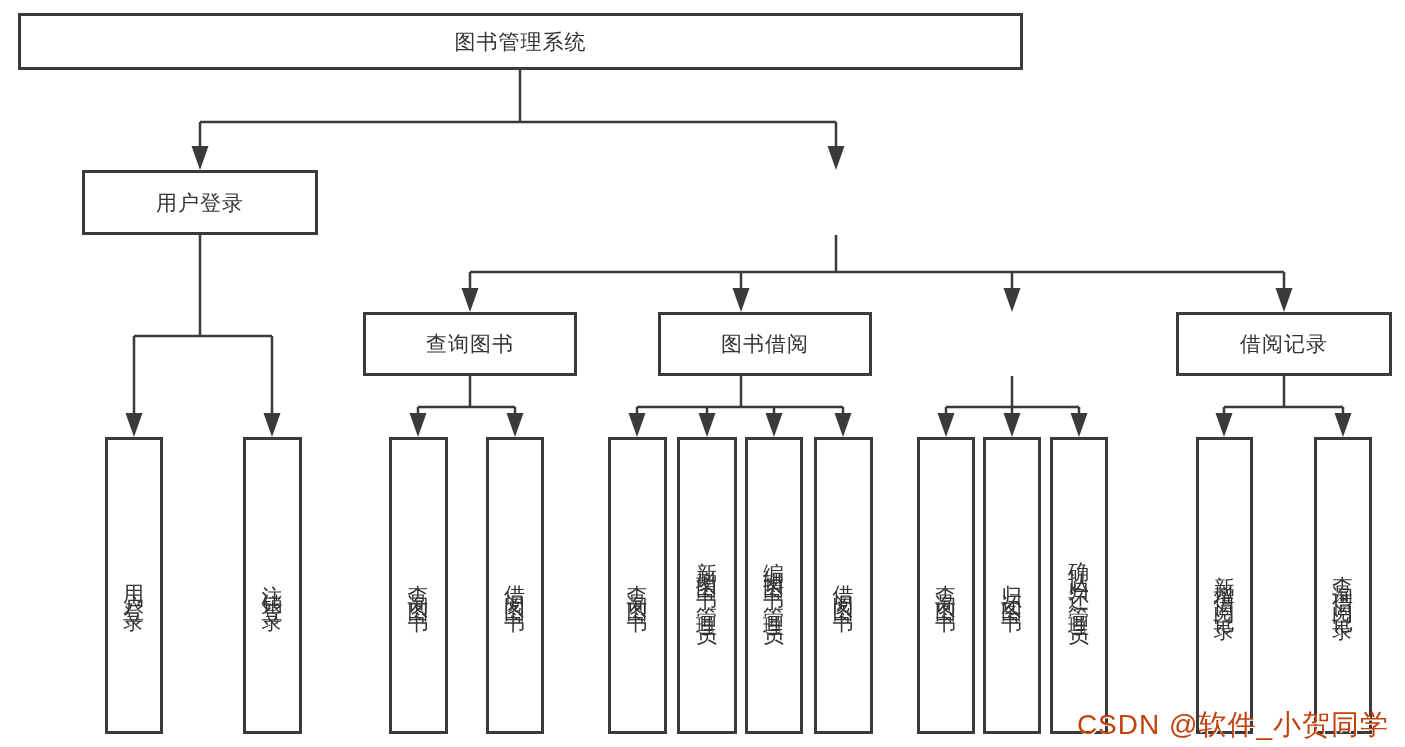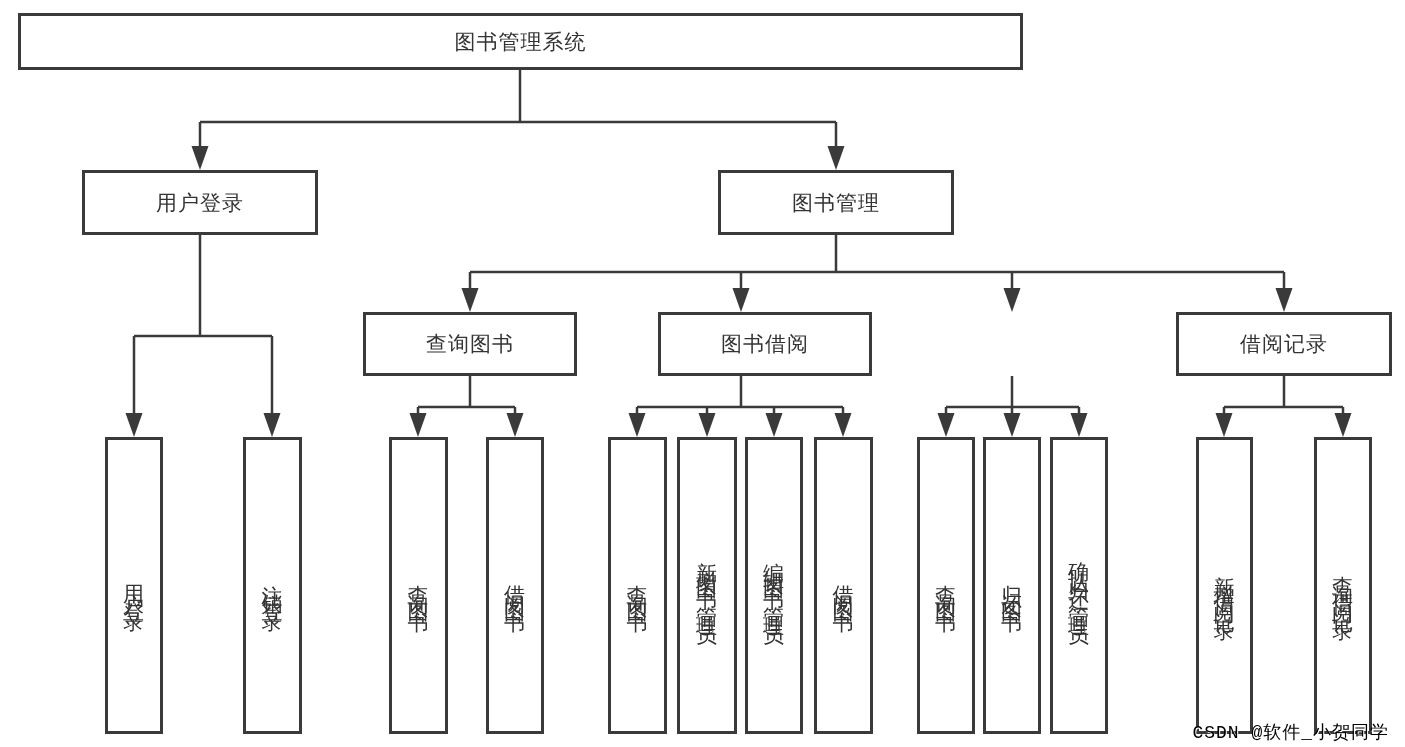--- a/index.html
+++ b/index.html
@@ -25,26 +25,25 @@
   .vlabel{
     writing-mode:vertical-lr;
     text-orientation:mixed;
     font-size:21px;color:#333333;
     letter-spacing:9px;line-height:1;
     white-space:nowrap;
   }
   #watermark{
     position:absolute;
     right:16px;bottom:3px;
-    font-size:18px;
-    color:#000000;
+    font-size:28px;
+    color:#c2410c;
     letter-spacing:1px;
     text-shadow:1px 1px 0 #ffffff;
     white-space:nowrap;
-    font-family:Liberation Mono, monospace;
   }
 </style>
 </head>
 <body>
 
 <div id="canvas">
 
   <svg id="connectors" viewBox="0 0 1405 747" xmlns="http://www.w3.org/2000/svg" aria-hidden="true">
     <defs>
       <path id="arw" d="M0 0 L-8.5 -24 L8.5 -24 Z" fill="#3a3a3a"></path>
@@ -87,23 +86,20 @@
       <use href="#arw" transform="translate(1343,437)"></use>
     </g>
   </svg>
 
   <div class="box" style="left:18px;top:13px;width:1005px;height:57px">
     <span class="hlabel">图书管理系统</span>
   </div>
 
   <div class="box" style="left:82px;top:170px;width:236px;height:65px">
     <span class="hlabel">用户登录</span>
-  </div>
-  <div class="box" style="left:718px;top:170px;width:236px;height:65px">
-    <span class="hlabel">图书管理</span>
   </div>
 
   <div class="box" style="left:363px;top:312px;width:214px;height:64px">
     <span class="hlabel">查询图书</span>
   </div>
   <div class="box" style="left:658px;top:312px;width:214px;height:64px">
     <span class="hlabel">图书借阅</span>
   </div>
   <div class="box" style="left:1176px;top:312px;width:216px;height:64px">
     <span class="hlabel">借阅记录</span>

